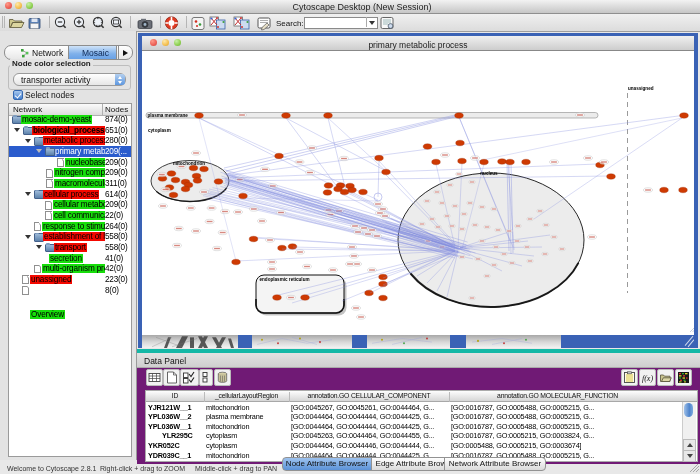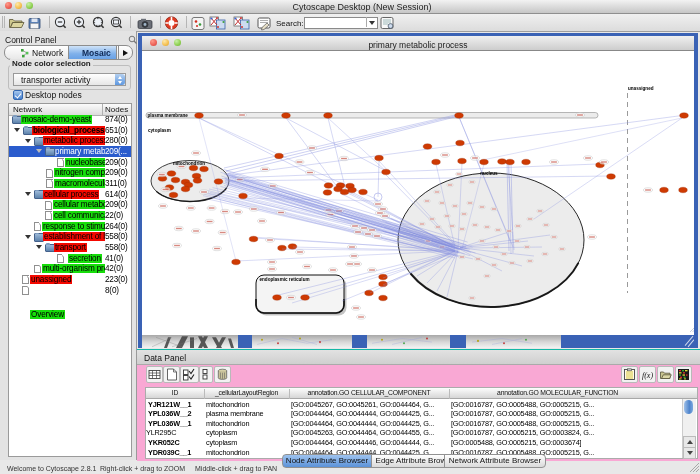--- a/index.html
+++ b/index.html
@@ -17,21 +17,21 @@
 
 #cp-tabs{left:4px;top:14px;width:127px;height:13px;border:1px solid #8d8d8d;border-radius:7px;background:linear-gradient(#ffffff,#e8e8e8);overflow:hidden;}
 #tab-mosaic{left:63px;top:0;width:47px;height:13px;background:linear-gradient(#cfe3f8,#7fb0ea 60%,#6aa2e6);border-left:1px solid #8d8d8d;border-right:1px solid #8d8d8d;}
 #cp-tabs .txt{font-size:8.5px;color:#111;top:2px;}
 #tab-arrow{left:113px;top:0px;width:14px;height:13px;border-left:1px solid #8d8d8d;}
 #tab-arrow:after{content:"";position:absolute;left:4px;top:3.5px;border-left:5px solid #111;border-top:3px solid transparent;border-bottom:3px solid transparent;}
 
 #grpbox{left:8px;top:34px;width:121px;height:23px;border:1px solid #bdbdbd;border-radius:3px;}
 #grplabel{left:10px;top:28px;font-size:8px;font-weight:bold;color:#222;background:#e3e3e3;padding:0 2px;}
 
-#dropdown{left:13px;top:42px;width:111px;height:11px;border:1px solid #9a9a9a;border-radius:0;background:linear-gradient(#ffffff,#e6e6e6);}
+#dropdown{left:13px;top:42px;width:111px;height:11px;border:1px solid #9a9a9a;border-radius:6px;background:linear-gradient(#ffffff,#e6e6e6);}
 #dropdown .dtxt{left:7px;top:1px;font-size:8.5px;color:#111;}
 #dd-step{right:0px;top:0px;width:10px;height:11px;border-radius:0 3px 3px 0;background:linear-gradient(#b4d0f0,#5d97e0);position:absolute;}
 #dd-step:before{content:"";position:absolute;left:2.5px;top:1.5px;border-bottom:3px solid #fff;border-left:2.5px solid transparent;border-right:2.5px solid transparent;}
 #dd-step:after{content:"";position:absolute;left:2.5px;top:6.5px;border-top:3px solid #fff;border-left:2.5px solid transparent;border-right:2.5px solid transparent;}
 
 #cbox{left:13px;top:59px;width:8px;height:8px;border-radius:2px;background:linear-gradient(#a8c8ee,#4580d0);border:1px solid #3568b0;}
 #cbox:after{content:"";position:absolute;left:2px;top:0.5px;width:3px;height:5px;border:solid #fff;border-width:0 1.5px 1.5px 0;transform:rotate(40deg);}
 #cblabel{left:25px;top:59px;font-size:8.5px;color:#111;}
 
 #treebox{left:8px;top:72px;width:122px;height:352px;background:#fff;border:1px solid #9a9a9a;}
@@ -51,21 +51,21 @@
 .file{position:absolute;top:1.2px;width:5.2px;height:6.8px;background:#fff;border:0.7px solid #909090;}
 .file:before{content:"";position:absolute;right:-0.7px;top:-0.7px;width:2.2px;height:2.2px;background:linear-gradient(225deg,#fff 0 49%,#b9b9b9 50%,#dcdcdc);}
 
 #frame{left:138px;top:33px;width:560px;height:315px;background:#3a62b5;}
 #ftitle{left:4px;top:3px;width:552px;height:14px;background:linear-gradient(#f0f0f0,#cdcdcd);border-bottom:1px solid #888;}
 #ftitle .tl{border-radius:50%;width:7px;height:7px;top:3px;}
 #ftitle-text{width:552px;text-align:center;top:3.5px;font-size:8.5px;color:#222;}
 #canvas{left:4px;top:18px;width:552px;height:286px;background:#ffffff;}
 #strip{left:4px;top:302px;width:552px;height:13px;background:#fff;}
 
-#dpanel{z-index:5;left:137px;top:349px;width:563px;height:111px;background:#f9a8d4;border-top:1px solid #14b8a6;}
+#dpanel{z-index:5;left:137px;top:349px;width:563px;height:111px;background:#701a75;border-top:4px solid #14b8a6;}
 #dp-head{left:0;top:0;width:563px;height:14px;background:linear-gradient(#e2e2e2,#cfcfcf);border-bottom:1px solid #aaa;font-size:8.5px;color:#111;}
 #dp-head span{position:absolute;left:7px;top:3px;}
 .dbtn{position:absolute;top:16px;width:15px;height:15px;border:1px solid #b9b9b9;border-radius:2px;background:#f2f2f2;}
 
 #dtable{left:8px;top:37px;width:551px;height:70px;background:#fff;border:1px solid #ababab;font-size:7.3px;letter-spacing:-0.2px;}
 #dt-head{left:0;top:0;width:551px;height:10px;background:linear-gradient(#fdfdfd,#d6d6d6);border-bottom:1px solid #a8a8a8;color:#111;font-size:6.8px;letter-spacing:-0.2px;}
 #dt-head div{position:absolute;top:1px;text-align:center;}
 .dcol{position:absolute;top:0;width:1px;height:10px;background:#bbb;}
 .drow{left:0;width:660px;height:9.6px;color:#000;white-space:nowrap;}
 .drow div{position:absolute;top:0.7px;}
@@ -143,48 +143,41 @@
         <path d="M383 6 h8 M383 8 h8 M383 10 h5" stroke="#8aa" stroke-width="0.8"></path>
         <circle cx="390.5" cy="12" r="2.4" fill="#cfdcee" stroke="#345" stroke-width="0.7"></circle>
       </svg>
       <span style="position:absolute;left:276px;top:5px;font-size:8px;color:#111">Search:</span>
       <span style="position:absolute;left:304px;top:3px;width:72px;height:10px;background:#fff;border:1px solid #8a8a8a;"></span>
       <span style="position:absolute;left:366px;top:3px;width:10px;height:10px;border-left:1px solid #aaa;"></span>
       <span style="position:absolute;left:368.5px;top:7px;border-top:4px solid #333;border-left:3px solid transparent;border-right:3px solid transparent;"></span>
     </div>
 </div>
 <div id="cpanel" class="abs">
-  <div id="cp-head" class="abs">
-      <span>Control Panel</span>
-      <svg width="9" height="9" viewBox="0 0 9 9" style="position:absolute;left:128px;top:4px">
-        <circle cx="4" cy="4" r="2.8" fill="none" stroke="#777" stroke-width="1"></circle>
-        <line x1="6" y1="6" x2="8.5" y2="8.5" stroke="#777" stroke-width="1.2"></line>
-      </svg>
-    </div>
   <div id="cp-tabs" class="abs">
     <div id="tab-mosaic" class="abs"></div>
     <svg width="10" height="10" viewBox="0 0 10 10" style="position:absolute;left:15px;top:1.5px">
         <line x1="2" y1="2" x2="7" y2="5" stroke="#888" stroke-width="0.7"></line>
         <line x1="7" y1="5" x2="3" y2="8" stroke="#888" stroke-width="0.7"></line>
         <rect x="1" y="1" width="2.6" height="2.6" fill="#3aa33a"></rect>
         <rect x="5.8" y="3.8" width="2.6" height="2.6" fill="#58c058"></rect>
         <rect x="2" y="6.8" width="2.6" height="2.6" fill="#3aa33a"></rect>
       </svg>
       <span class="txt abs" style="left:27px;">Network</span>
-    <span class="txt abs" style="left:77px;font-weight:bold;color:#102a56;">Mosaic</span>
+    <span class="txt abs" style="left:77px;font-weight:normal;color:#102a56;">Mosaic</span>
     <div id="tab-arrow" class="abs"></div>
   </div>
   <div id="grpbox" class="abs"></div>
   <div id="grplabel" class="abs">Node color selection</div>
   <div id="dropdown" class="abs">
       <span class="dtxt abs">transporter activity</span>
       <span id="dd-step"></span>
     </div>
   <div id="cbox" class="abs"></div>
-  <div id="cblabel" class="abs">Desktop nodes</div>
+  <div id="cblabel" class="abs">Select nodes</div>
   <div id="treebox" class="abs">
     <div id="treehead" class="abs">
         <span class="c1">Network</span>
         <span class="cs"></span>
         <span class="c2">Nodes</span>
       </div>
     <div id="treerows">
 <div class="trow abs" style="top:10.40px">
           <span class="fold" style="left:3px"></span>
           <span class="lbl bgG" style="left:12px;max-width:82px;">mosaic-demo-yeast</span>
@@ -251,21 +244,21 @@
           <span class="cnt" style="">558(0)</span>
         </div>
 <div class="trow abs" style="top:138.20px">
           <span class="tri" style="left:27px;border-top-color:#333"></span>
           <span class="fold" style="left:36px"></span>
           <span class="lbl bgR" style="left:45px;max-width:49px;">transport</span>
           <span class="cnt" style="">558(0)</span>
         </div>
 <div class="trow abs" style="top:148.85px">
           <span class="file" style="left:48px"></span>
-          <span class="lbl bgG" style="left:59px;max-width:38px;">secretion</span>
+          <span class="lbl bgG" style="left:40px;max-width:38px;">secretion</span>
           <span class="cnt" style="">41(0)</span>
         </div>
 <div class="trow abs" style="top:159.50px">
           <span class="file" style="left:25px"></span>
           <span class="lbl bgG" style="left:33px;max-width:61px;">multi-organism pro</span>
           <span class="cnt" style="">42(0)</span>
         </div>
 <div class="trow abs" style="top:170.15px">
           <span class="file" style="left:13px"></span>
           <span class="lbl bgR" style="left:21px;max-width:73px;">unassigned</span>
@@ -726,21 +719,21 @@
           <div style="left:145px">[GO:0044464, GO:0044444, GO:0044425, G...</div>
           <div style="left:305px">[GO:0016787, GO:0005488, GO:0005215, G...</div>
         </div>
         <div class="drow abs" style="top:30.2px">
           <div style="left:2px;font-weight:bold;">YPL036W__1</div>
           <div style="left:60px">mitochondrion</div>
           <div style="left:145px">[GO:0044464, GO:0044444, GO:0044425, G...</div>
           <div style="left:305px">[GO:0016787, GO:0005488, GO:0005215, G...</div>
         </div>
         <div class="drow abs" style="top:39.8px">
-          <div style="left:0;font-weight:normal;">YLR295C</div>
+          <div style="left:16px;font-weight:bold;">YLR295C</div>
           <div style="left:60px">cytoplasm</div>
           <div style="left:145px">[GO:0045263, GO:0044464, GO:0044455, G...</div>
           <div style="left:305px">[GO:0016787, GO:0005215, GO:0003824, G...</div>
         </div>
         <div class="drow abs" style="top:49.4px">
           <div style="left:2px;font-weight:bold;">YKR052C</div>
           <div style="left:60px">cytoplasm</div>
           <div style="left:145px">[GO:0044464, GO:0044446, GO:0044444, G...</div>
           <div style="left:305px">[GO:0005488, GO:0005215, GO:0003674]</div>
         </div>

